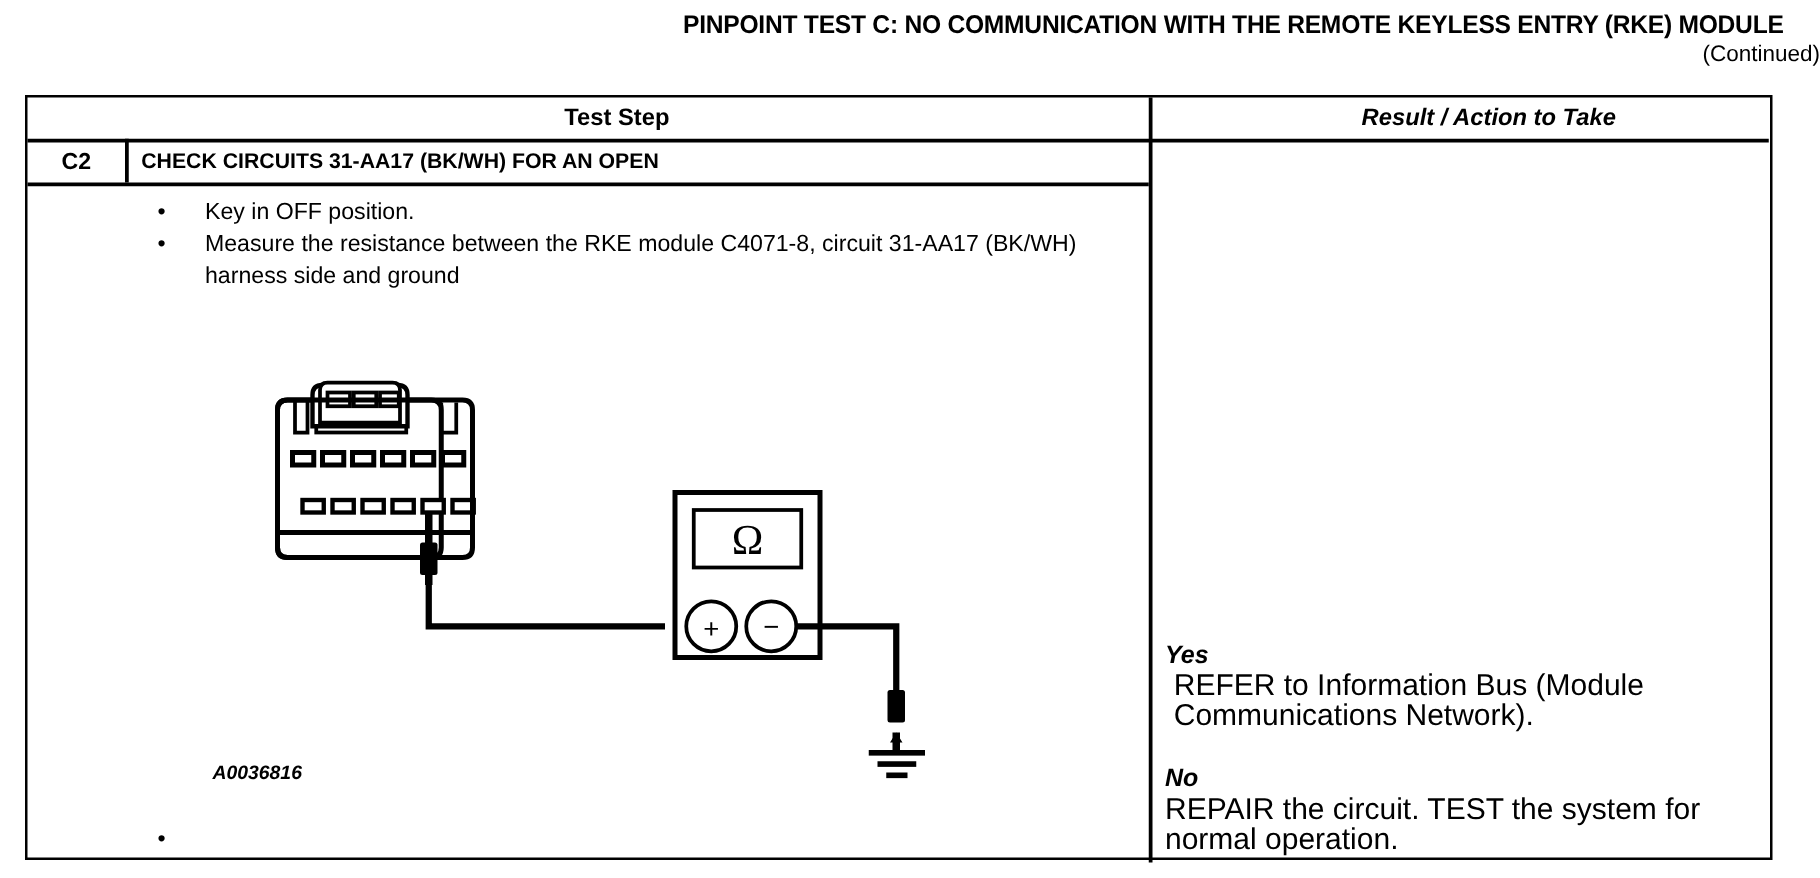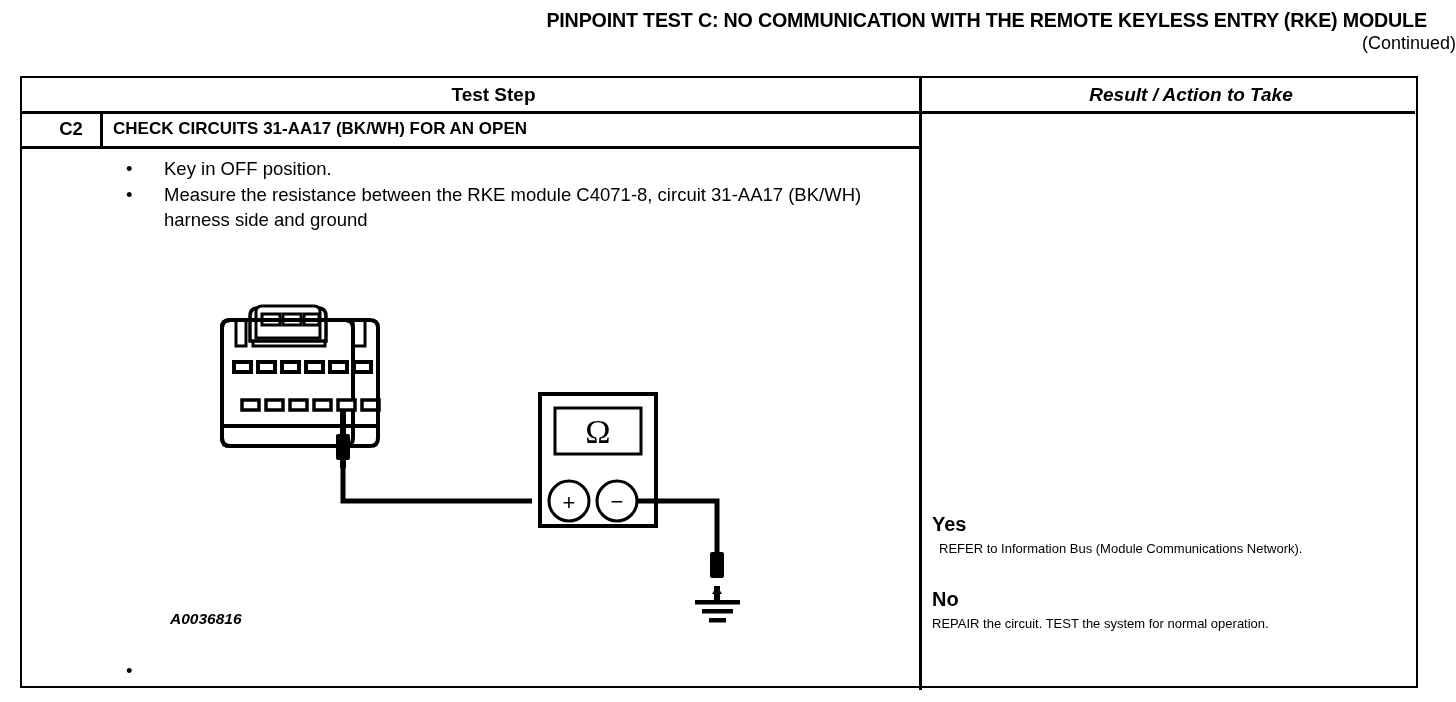--- a/index.html
+++ b/index.html
@@ -104,21 +104,20 @@
   
   .c2-code {
     position: absolute;
     left: 0;
     top: 38px;
     width: 78px;
     text-align: center;
     font-size: 18.5px;
     font-weight: bold;
     line-height: 26px;
-    padding-left: 10px;
   }
   .c2-title {
     position: absolute;
     left: 91px;
     top: 38px;
     font-size: 17px;
     font-weight: bold;
     line-height: 26px;
     white-space: nowrap;
   }
@@ -183,23 +182,24 @@
   .result-block {
     position: absolute;
     left: 910px;
     top: 434px;
     width: 478px;
   }
   .answer-label {
     font-size: 20px;
     font-weight: bold;
     line-height: 25px;
+    font-style: italic;
   }
   .answer-text {
-    font-size: 13px;
+    font-size: 24px;
     line-height: 24px;
   }
   .answer-text.indented { padding-left: 7px; }
   .answer-group-no { margin-top: 26px; }
 </style>
 </head>
 <body>
 
 <div class="title-block">
   <div class="title-line1">PINPOINT TEST C: NO COMMUNICATION WITH THE REMOTE KEYLESS ENTRY (RKE) MODULE</div>

